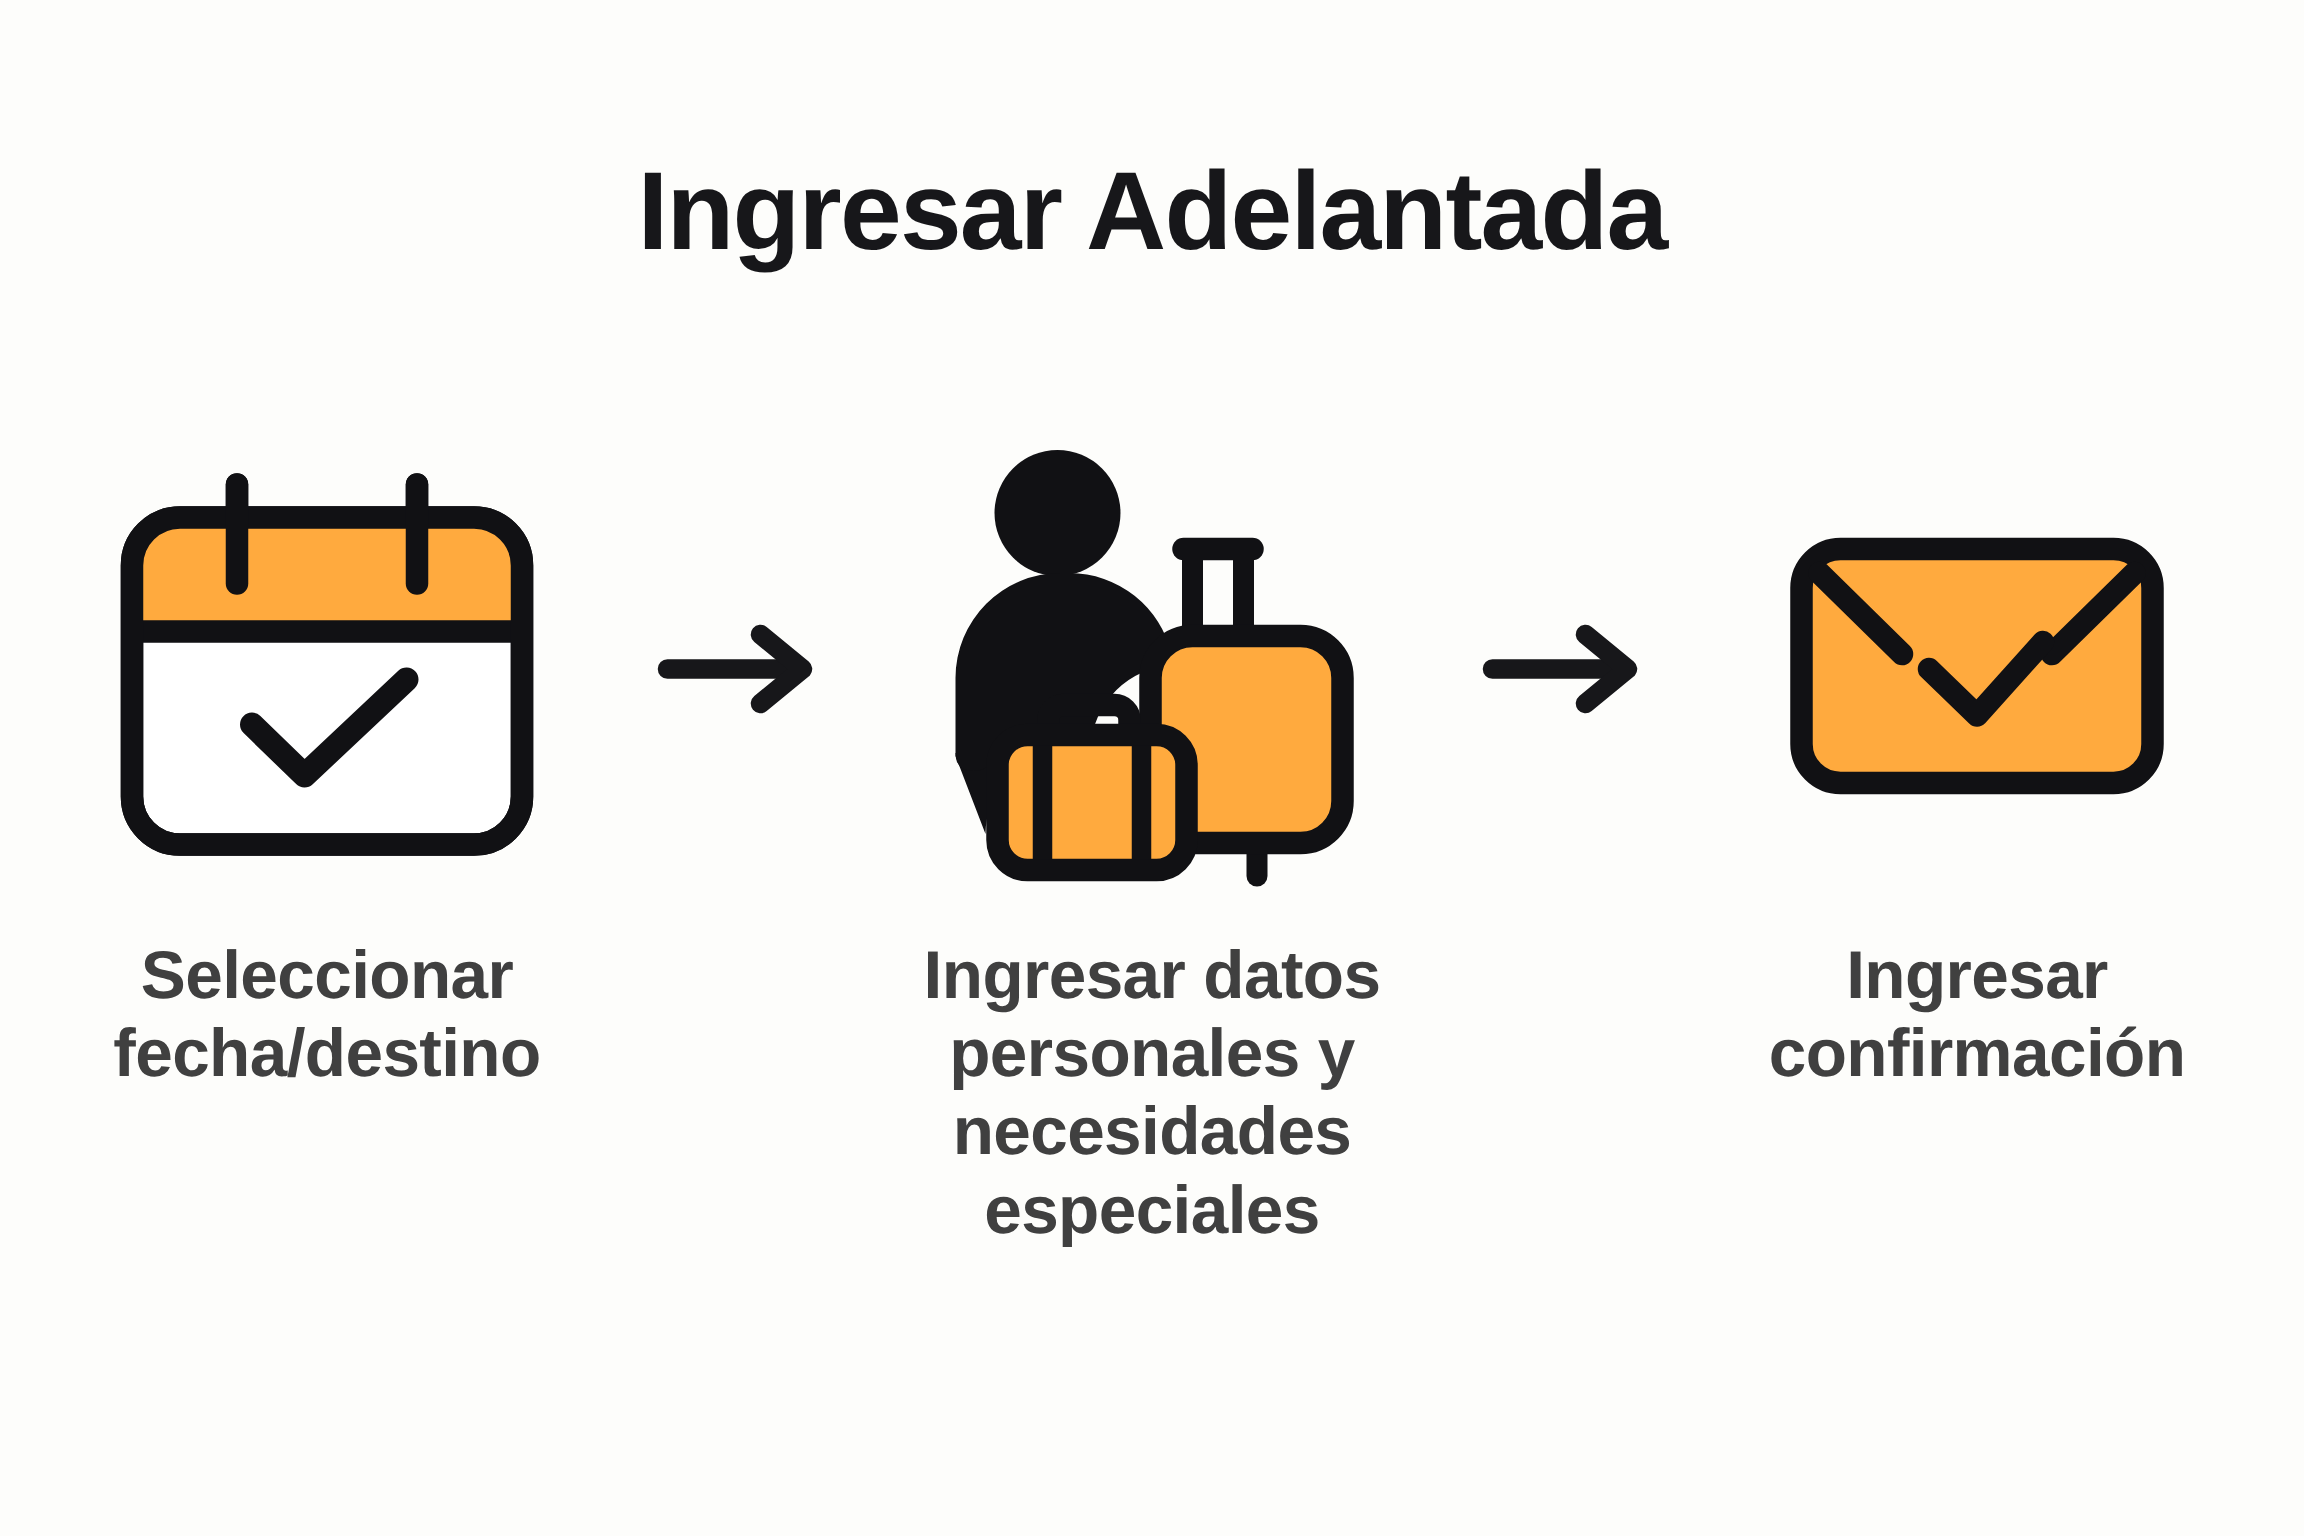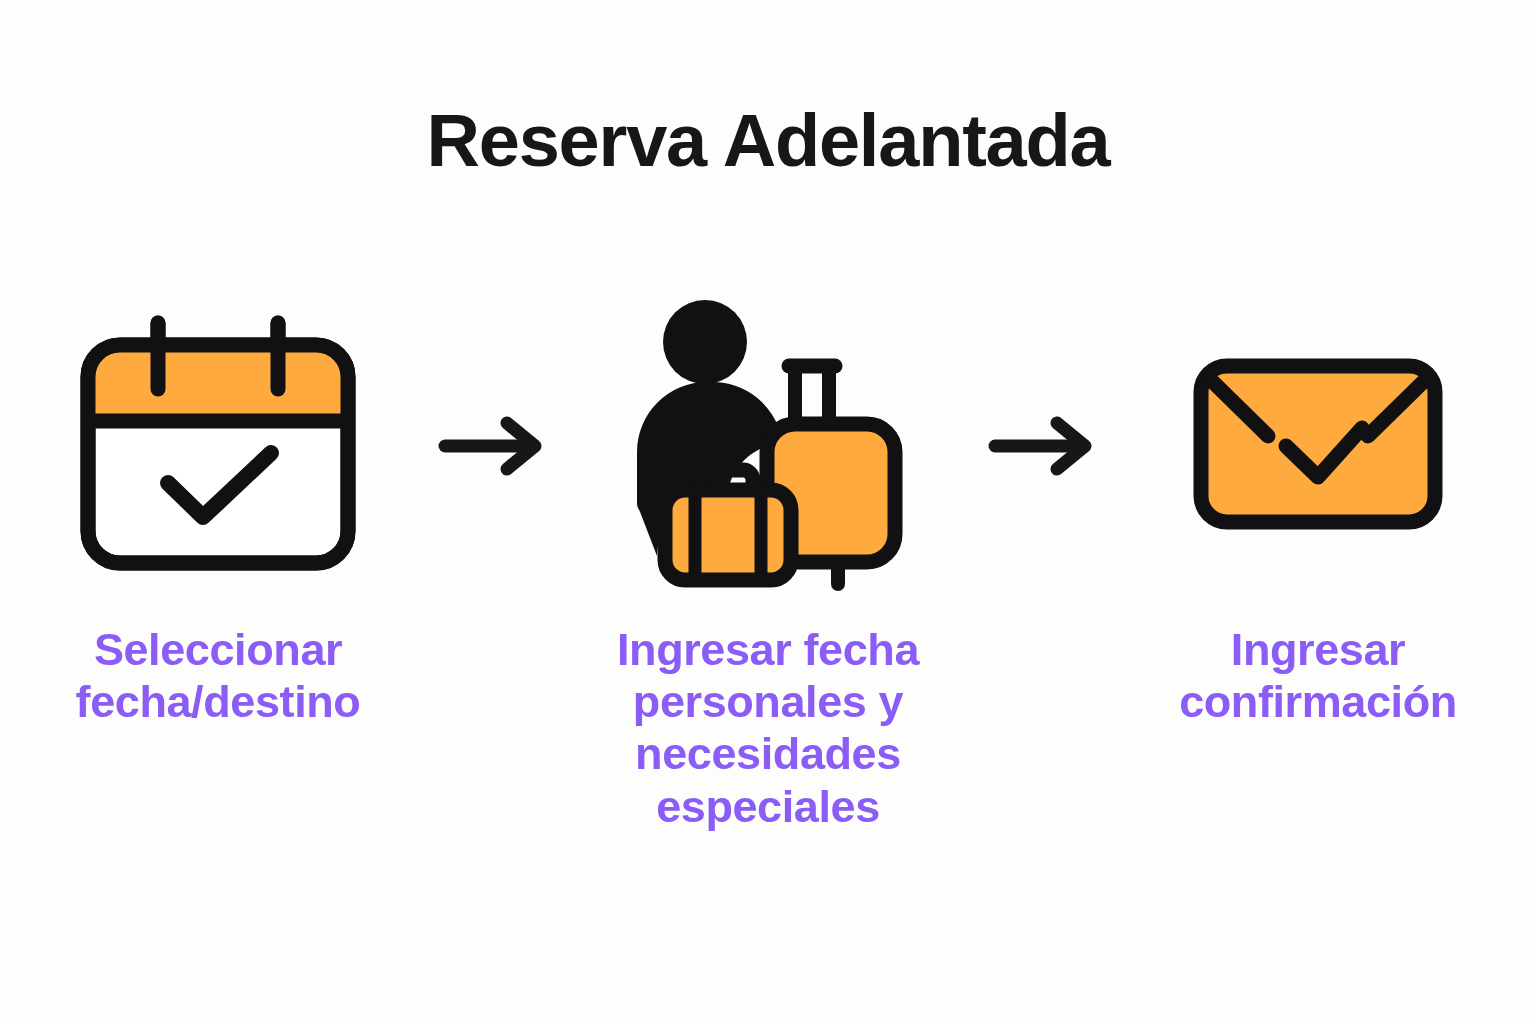--- a/index.html
+++ b/index.html
@@ -57,21 +57,21 @@
     height: 300px;
     display: flex;
     align-items: center;
     justify-content: center;
   }
 
   .caption {
     margin-top: 28px;
     font-size: 45px;
     font-weight: 700;
-    color: #8b5cf6;
+    color: #404040;
     line-height: 1.16;
     text-align: center;
     letter-spacing: -0.4px;
     max-width: 420px;
     white-space: pre-line;
   }
 
   .arrow-area {
     width: 130px;
     height: 300px;
@@ -87,21 +87,21 @@
 
   .step-calendar .icon-area { align-items: center; }
   .step-traveler .icon-area { align-items: center; }
   .step-envelope .icon-area { align-items: center; }
 </style>
 </head>
 <body>
 
 <div class="infographic">
 
-  <div class="title">Reserva Adelantada</div>
+  <div class="title">Ingresar Adelantada</div>
 
   <div class="flow">
 
     <div class="step step-calendar">
       <div class="icon-area">
         <span>
           <svg class="icon-svg" width="286" height="262" viewBox="0 0 286 262" xmlns="http://www.w3.org/2000/svg">
 
             <line x1="83" y1="10" x2="83" y2="78" stroke="#111114" stroke-width="15" stroke-linecap="round"></line>
             <line x1="203" y1="10" x2="203" y2="78" stroke="#111114" stroke-width="15" stroke-linecap="round"></line>
@@ -156,21 +156,21 @@
 
             <path d="M76 200 v-14 a10 10 0 0 1 10 -10 h34 a10 10 0 0 1 10 10 v14" fill="none" stroke="#111114" stroke-width="15" stroke-linejoin="round"></path>
 
             <rect x="42" y="196" width="126" height="90" rx="20" ry="20" fill="#FFAA3E" stroke="#111114" stroke-width="15"></rect>
 
             <line x1="72" y1="203" x2="72" y2="279" stroke="#111114" stroke-width="13"></line>
             <line x1="138" y1="203" x2="138" y2="279" stroke="#111114" stroke-width="13"></line>
           </svg>
         </span>
       </div>
-      <div class="caption">Ingresar fecha
+      <div class="caption">Ingresar datos
 personales y
 necesidades
 especiales</div>
     </div>
 
     <div class="arrow-area">
       <span>
         <svg class="arrow-svg" width="112" height="62" viewBox="0 0 112 62" xmlns="http://www.w3.org/2000/svg">
           <line x1="8" y1="31" x2="92" y2="31" stroke="#17171A" stroke-width="13" stroke-linecap="round"></line>
           <polyline points="70,8 98,31 70,54" fill="none" stroke="#17171A" stroke-width="13" stroke-linecap="round" stroke-linejoin="round"></polyline>

